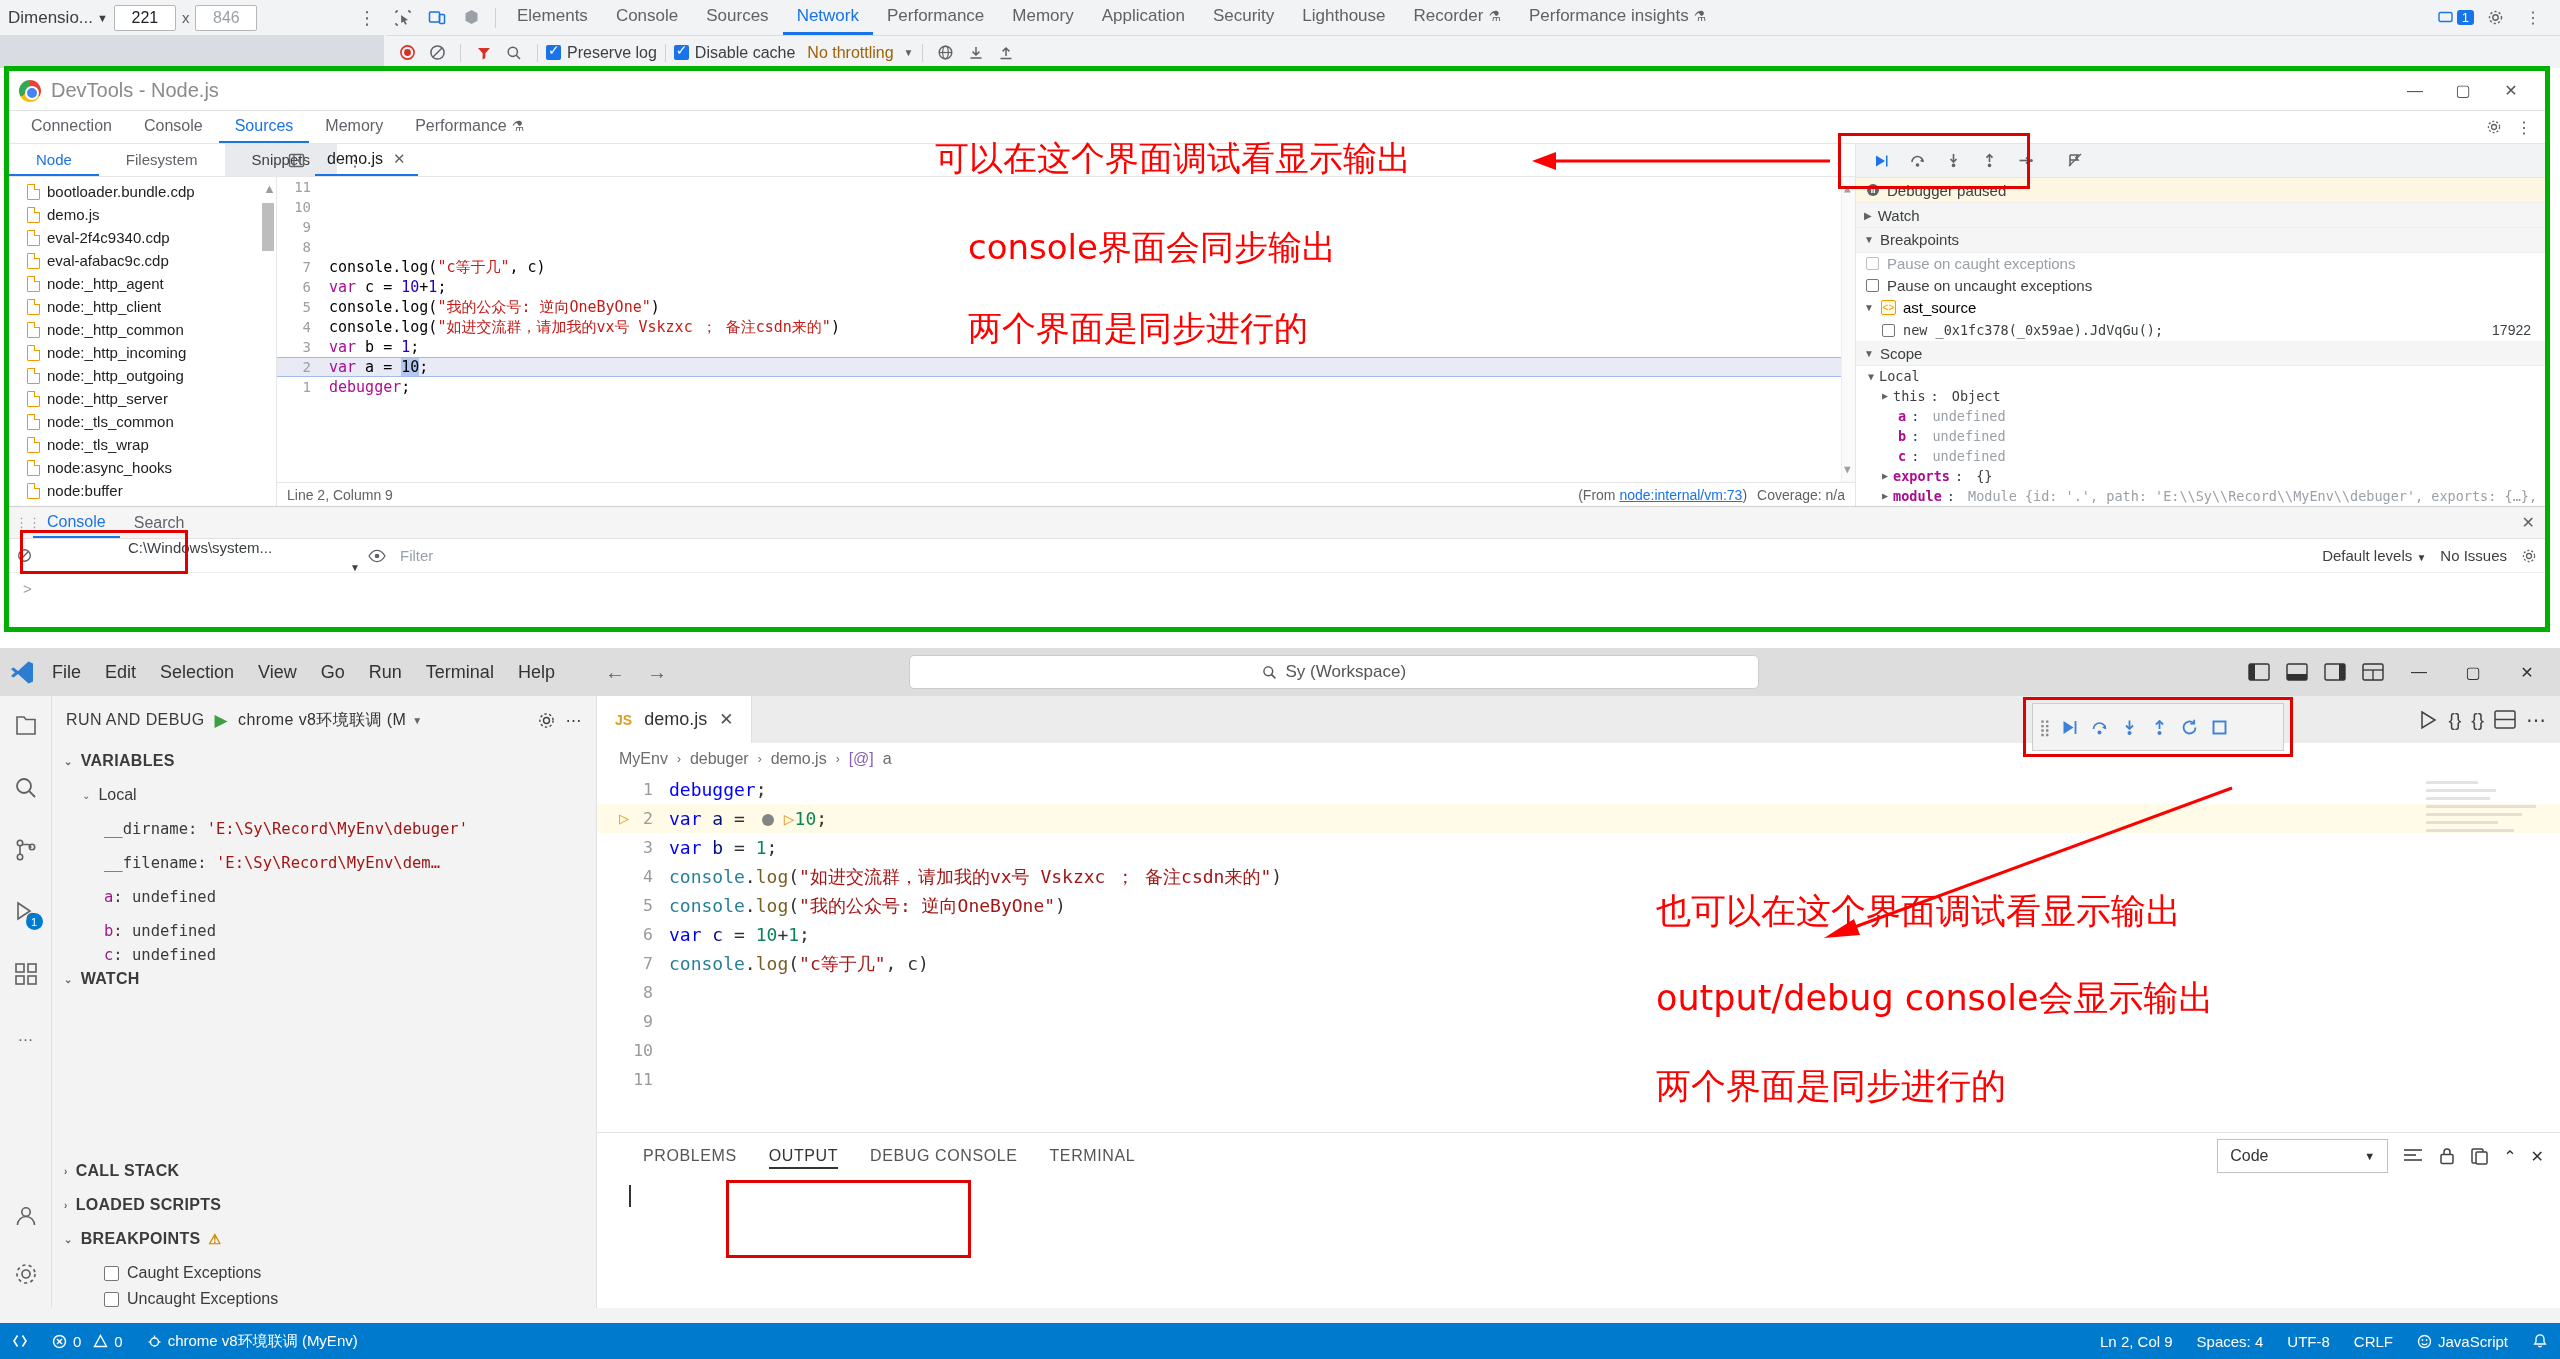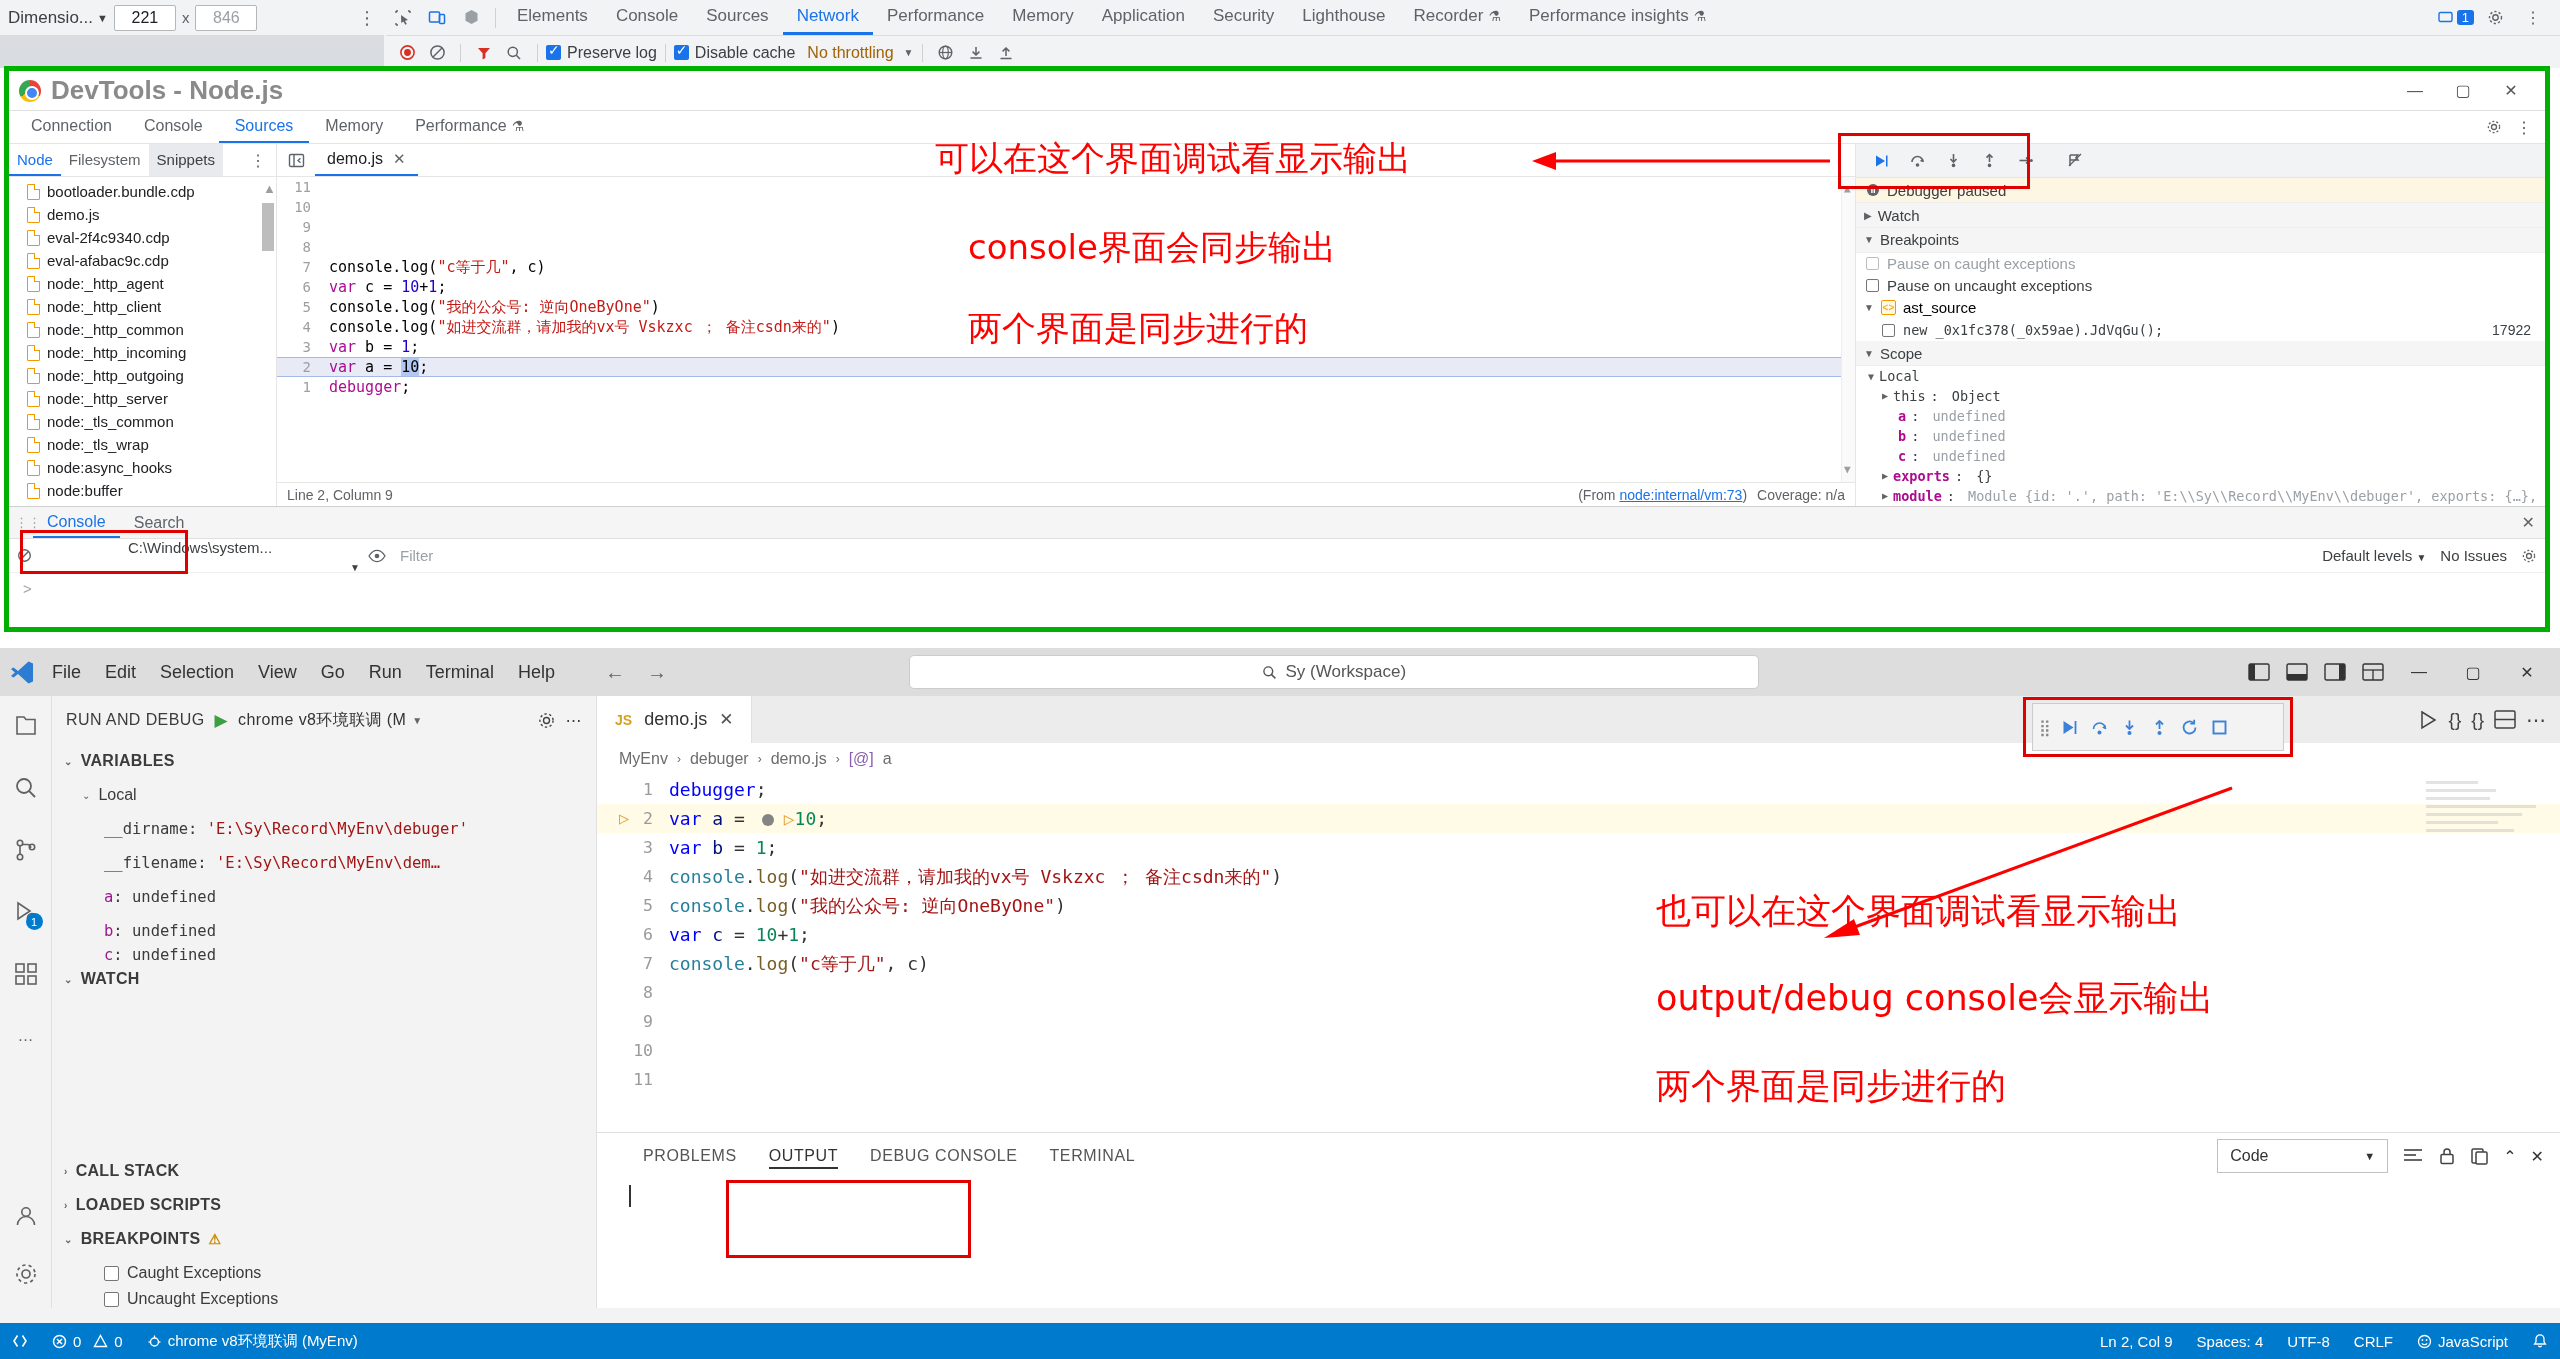--- a/index.html
+++ b/index.html
@@ -45,36 +45,36 @@
 
   
   .node-win { position:absolute; left:4px; top:66px; width:2546px; height:566px;
      border:5px solid #00b000; background:#fff; }
   .nw-title { height:40px; display:flex; align-items:center; gap:10px; padding:0 10px;
      border-bottom:1px solid #e0e0e0; background:#fff; }
   .chrome-logo { width:22px; height:22px; border-radius:50%;
      background:conic-gradient(#ea4335 0 33%, #fbbc05 0 66%, #34a853 0 100%); position:relative;}
   .chrome-logo::after{ content:""; position:absolute; left:6px; top:6px; width:10px; height:10px;
      border-radius:50%; background:#4285f4; border:2px solid #fff;}
-  .nw-title-text { font-size:26px; color:#8a8a8a;font-weight:bold; }
+  .nw-title-text { font-size:20px; color:#8a8a8a; }
   .nw-winbtns { margin-left:auto; display:flex; gap:0; }
   .wbtn { width:48px; height:34px; display:flex; align-items:center; justify-content:center;
      color:#555; font-size:16px; }
 
   .nw-tabs { height:33px; display:flex; align-items:center; border-bottom:1px solid #e6e6e6;
      background:#fff; padding-left:6px; }
   .nw-tab { padding:0 16px; height:32px; display:flex; align-items:center; font-size:16px;
      color:#5f6368; border-bottom:2px solid transparent; }
   .nw-tab.sel { color:#1a73e8; border-bottom-color:#1a73e8; }
   .nw-tabright{ margin-left:auto; display:flex; gap:4px; padding-right:10px; color:#5f6368; }
 
   .nw-body { display:flex; height:362px; }
   .nav-col { width:268px; border-right:1px solid #e6e6e6; display:flex; flex-direction:column; background:#fff;}
   .nav-tabs { height:33px; display:flex; align-items:center; border-bottom:1px solid #e6e6e6; }
-  .nav-tab { padding:0 8px; height:32px; display:flex; align-items:center; font-size:15px;
+  .nav-tab { padding:0 27px; height:32px; display:flex; align-items:center; font-size:15px;
      color:#5f6368; border-bottom:2px solid transparent;}
   .nav-tab.sel { color:#1a73e8; border-bottom-color:#1a73e8;}
   .nav-tab.active-bg{ background:#e8eaed; color:#3c4043; border-bottom-color:transparent;}
   .nav-kebab{ margin-left:auto; padding:0 10px; color:#5f6368; font-size:16px;}
   .filelist{ flex:1; overflow:hidden; position:relative; padding-top:3px;}
   .fl-row { height:23px; display:flex; align-items:center; gap:7px; padding-left:18px; font-size:15px; color:#202124;}
   .fileicon { width:13px; height:16px; border:1.6px solid #f29900; border-radius:1px; position:relative;}
   .fileicon::after{content:""; position:absolute; right:-1px; top:-1px; width:5px; height:5px;
      background:#fff; border-left:1.6px solid #f29900; border-bottom:1.6px solid #f29900;}
   .fl-scroll { position:absolute; right:2px; top:4px; width:12px; height:110px; }

